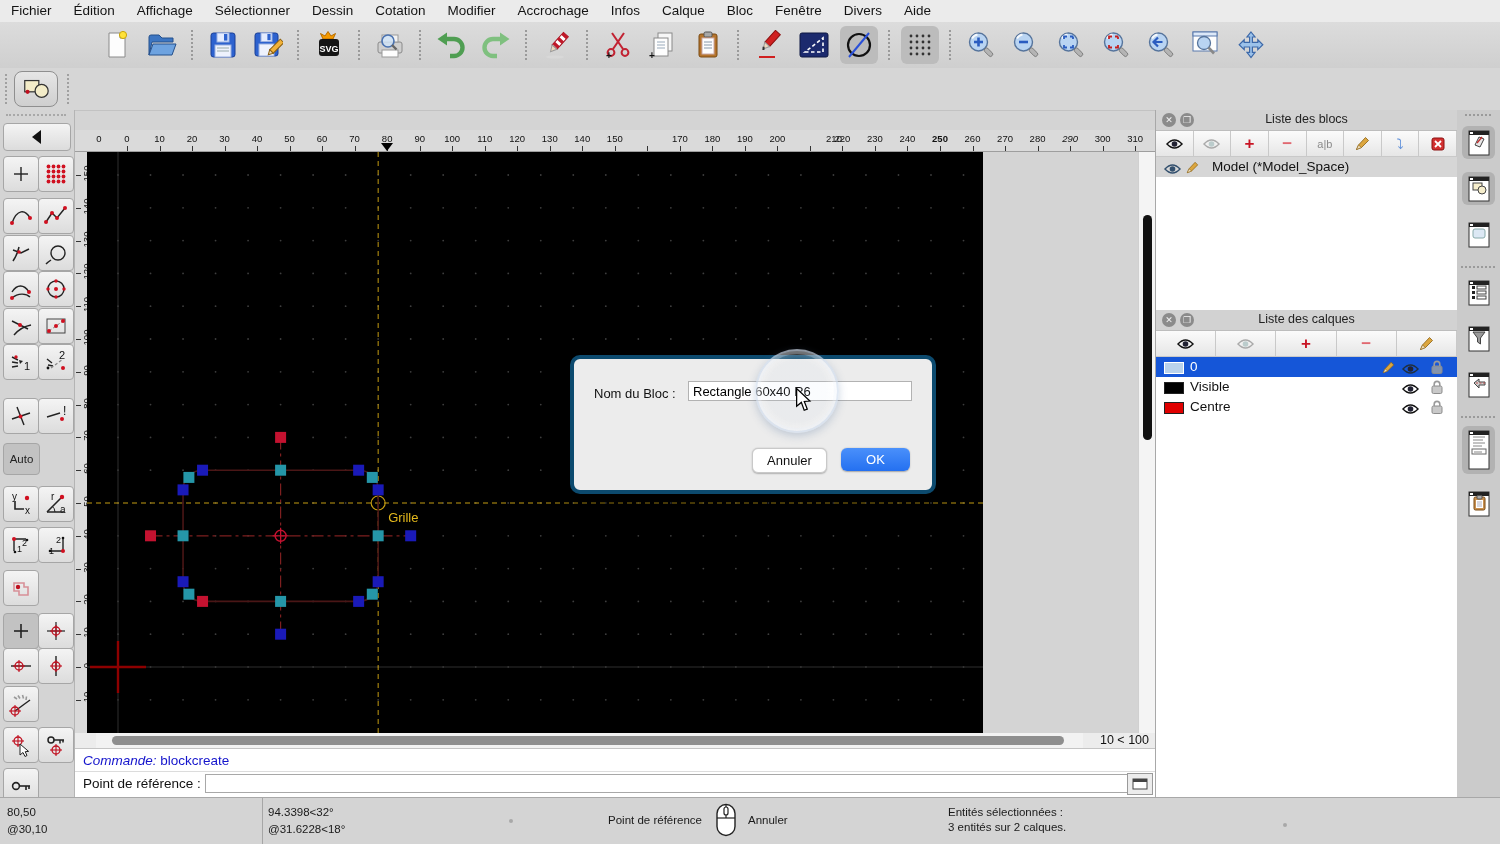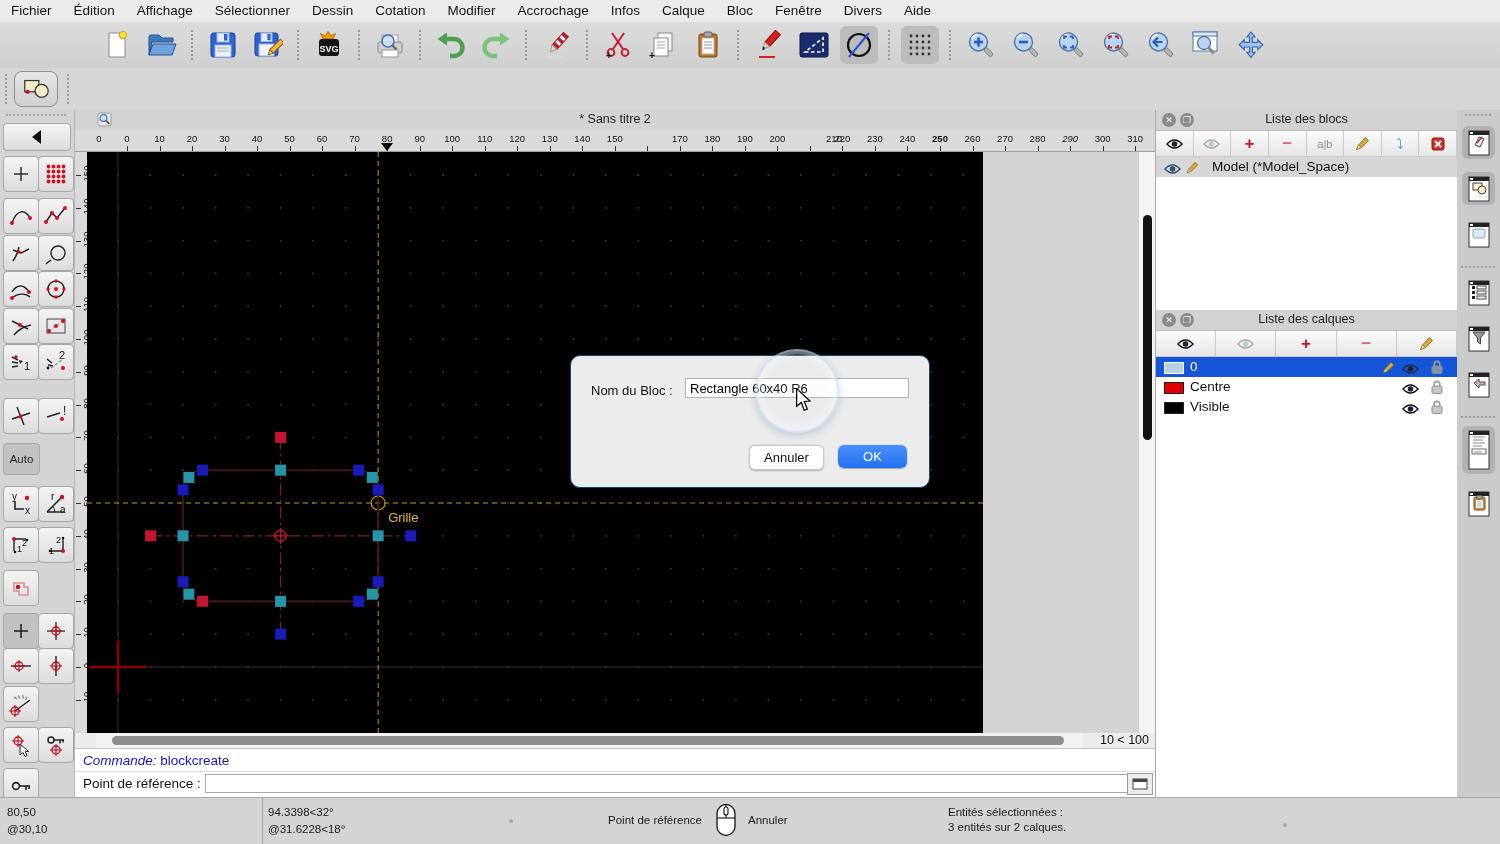--- a/index.html
+++ b/index.html
@@ -74,21 +74,21 @@
   #statusbar{position:absolute;left:0;top:797px;width:1500px;height:47px;background:#d4d4d4;border-top:1px solid #a8a8a8;box-sizing:border-box;font-size:11.5px;color:#1a1a1a;}
   #sb-abs{position:absolute;left:7px;top:6px;line-height:17px;white-space:pre-line;}
   #sb-sep1{position:absolute;left:262px;top:0;bottom:0;width:1px;background:#a6a6a6;}
   #sb-polar{position:absolute;left:268px;top:6px;line-height:17px;white-space:pre-line;}
   #sb-lclick{position:absolute;left:540px;top:16px;width:162px;text-align:right;}
   #sb-mouse{position:absolute;left:714px;top:5px;}
   #sb-rclick{position:absolute;left:748px;top:16px;}
   #sb-selinfo{position:absolute;left:948px;top:7px;line-height:15px;white-space:pre-line;}
   .sb-dot{position:absolute;width:4px;height:4px;border-radius:50%;background:#a8a8a8;}
   
-  #dialog{position:absolute;left:570px;top:355px;width:358px;height:131px;background:#ececec;border:1px solid #0c4a6e;border-radius:10px;box-shadow:0 14px 34px rgba(0,0,0,.45);font-size:13px;color:#111;}
+  #dialog{position:absolute;left:570px;top:355px;width:358px;height:131px;background:#ececec;border:4px solid #0c4a6e;border-radius:10px;box-shadow:0 14px 34px rgba(0,0,0,.45);font-size:13px;color:#111;}
   #dialog .dlabel{position:absolute;left:20px;top:27px;}
   #dialog input{position:absolute;left:114px;top:22px;width:214px;height:18px;border:1px solid #b2b2b2;font-size:13px;font-family:"Liberation Sans",sans-serif;padding:0 4px;background:#fff;}
   .dlg-btn{position:absolute;top:89px;height:23px;border-radius:6px;font-size:13px;text-align:center;line-height:23px;}
   #btn-cancel{left:178px;width:73px;background:#fff;border:1px solid #c9c9c9;box-shadow:0 .5px 1.5px rgba(0,0,0,.25);}
   #btn-ok{left:267px;width:69px;background:linear-gradient(#4a90fb,#2470f0);color:#fff;box-shadow:0 .5px 1.5px rgba(0,0,0,.3);}
   
   #clickring{position:absolute;left:755px;top:349px;width:80px;height:80px;border-radius:50%;border:2px solid rgba(200,215,235,.55);background:radial-gradient(circle,rgba(210,225,245,.10) 52%,rgba(255,255,255,.30) 70%,rgba(170,195,225,.12) 80%);box-shadow:0 3px 8px rgba(90,120,160,.30), inset 0 0 0 3px rgba(230,240,250,.25);z-index:60;}
   #cursor{position:absolute;left:795px;top:388px;z-index:61;}
 </style>
 </head>
@@ -576,28 +576,20 @@
       <div class="pal-btn" style="left: 3px; top: 658px; width: 34px; height: 34px;">
         <svg width="26" height="26" viewBox="0 0 26 26">
           <circle cx="8" cy="13" r="3.4" fill="none" stroke="#222" stroke-width="1.6"></circle>
           <line x1="11.4" y1="13" x2="22" y2="13" stroke="#222" stroke-width="1.6"></line>
           <line x1="18" y1="13" x2="18" y2="17" stroke="#222" stroke-width="1.6"></line>
           <line x1="21" y1="13" x2="21" y2="16" stroke="#222" stroke-width="1.6"></line>
         </svg>
       </div>
     </div>
 
-  <div id="doctitle">
-    <span class="dicon"><svg width="15" height="15" viewBox="0 0 15 15">
-          <rect x="1" y="1" width="13" height="13" rx="2" fill="#e8e8e8" stroke="#9a9a9a"></rect>
-          <circle cx="6.5" cy="6" r="3.4" fill="#cfe2f5" stroke="#4a72b0" stroke-width="1.2"></circle>
-          <line x1="9" y1="8.6" x2="12.4" y2="12" stroke="#7a5a2a" stroke-width="1.8"></line>
-        </svg></span>
-    <span class="ttl">* Sans titre 2</span>
-  </div>
 
   <div id="hruler">
       <span class="hr-lab" style="left: 24px;">0</span>
       <span class="hr-lab" style="left: 52px;">0</span>
       <div class="hr-tick" style="left: 52px;"></div>
       <span class="hr-lab" style="left: 84.52px;">10</span>
       <div class="hr-tick" style="left: 84.52px;"></div>
       <span class="hr-lab" style="left: 117.04px;">20</span>
       <div class="hr-tick" style="left: 117.04px;"></div>
       <span class="hr-lab" style="left: 149.56px;">30</span>
@@ -1405,34 +1397,34 @@
             <span class="ic" style="right: 38px; top: 4px;"><svg width="17" height="12" viewBox="0 0 17 12">
                 <path d="M1 6 Q8.5 -2 16 6 Q8.5 14 1 6 Z" fill="none" stroke="#203040" stroke-width="1.5"></path>
                 <circle cx="8.5" cy="6" r="2.8" fill="#223"></circle>
               </svg></span>
             <span class="ic" style="right: 14px;"><svg width="12" height="14" viewBox="0 0 12 14">
                 <rect x="1" y="6" width="10" height="7.5" rx="1.5" fill="#8494ad" stroke="#8c8c8c"></rect>
                 <path d="M3.2 6 V4.2 a2.8 2.8 0 0 1 5.6 0 V6" fill="none" stroke="#9a9a9a" stroke-width="1.6"></path>
               </svg></span>
           </div>
           <div class="lay-row">
-            <span class="sw" style="background: rgb(224, 0, 0);"></span>
-            <span class="lbl">Centre</span>
+            <span class="sw" style="background: rgb(0, 0, 0);"></span>
+            <span class="lbl">Visible</span>
             <span class="ic" style="right: 38px; top: 4px;"><svg width="17" height="12" viewBox="0 0 17 12">
                 <path d="M1 6 Q8.5 -2 16 6 Q8.5 14 1 6 Z" fill="none" stroke="#111" stroke-width="1.5"></path>
                 <circle cx="8.5" cy="6" r="2.8" fill="#223"></circle>
               </svg></span>
             <span class="ic" style="right: 14px;"><svg width="12" height="14" viewBox="0 0 12 14">
                 <rect x="1" y="6" width="10" height="7.5" rx="1.5" fill="#c9c9c9" stroke="#8c8c8c"></rect>
                 <path d="M3.2 6 V4.2 a2.8 2.8 0 0 1 5.6 0 V6" fill="none" stroke="#9a9a9a" stroke-width="1.6"></path>
               </svg></span>
           </div>
           <div class="lay-row">
-            <span class="sw" style="background: rgb(0, 0, 0);"></span>
-            <span class="lbl">Visible</span>
+            <span class="sw" style="background: rgb(224, 0, 0);"></span>
+            <span class="lbl">Centre</span>
             <span class="ic" style="right: 38px; top: 4px;"><svg width="17" height="12" viewBox="0 0 17 12">
                 <path d="M1 6 Q8.5 -2 16 6 Q8.5 14 1 6 Z" fill="none" stroke="#111" stroke-width="1.5"></path>
                 <circle cx="8.5" cy="6" r="2.8" fill="#223"></circle>
               </svg></span>
             <span class="ic" style="right: 14px;"><svg width="12" height="14" viewBox="0 0 12 14">
                 <rect x="1" y="6" width="10" height="7.5" rx="1.5" fill="#c9c9c9" stroke="#8c8c8c"></rect>
                 <path d="M3.2 6 V4.2 a2.8 2.8 0 0 1 5.6 0 V6" fill="none" stroke="#9a9a9a" stroke-width="1.6"></path>
               </svg></span>
           </div>
         </div>

